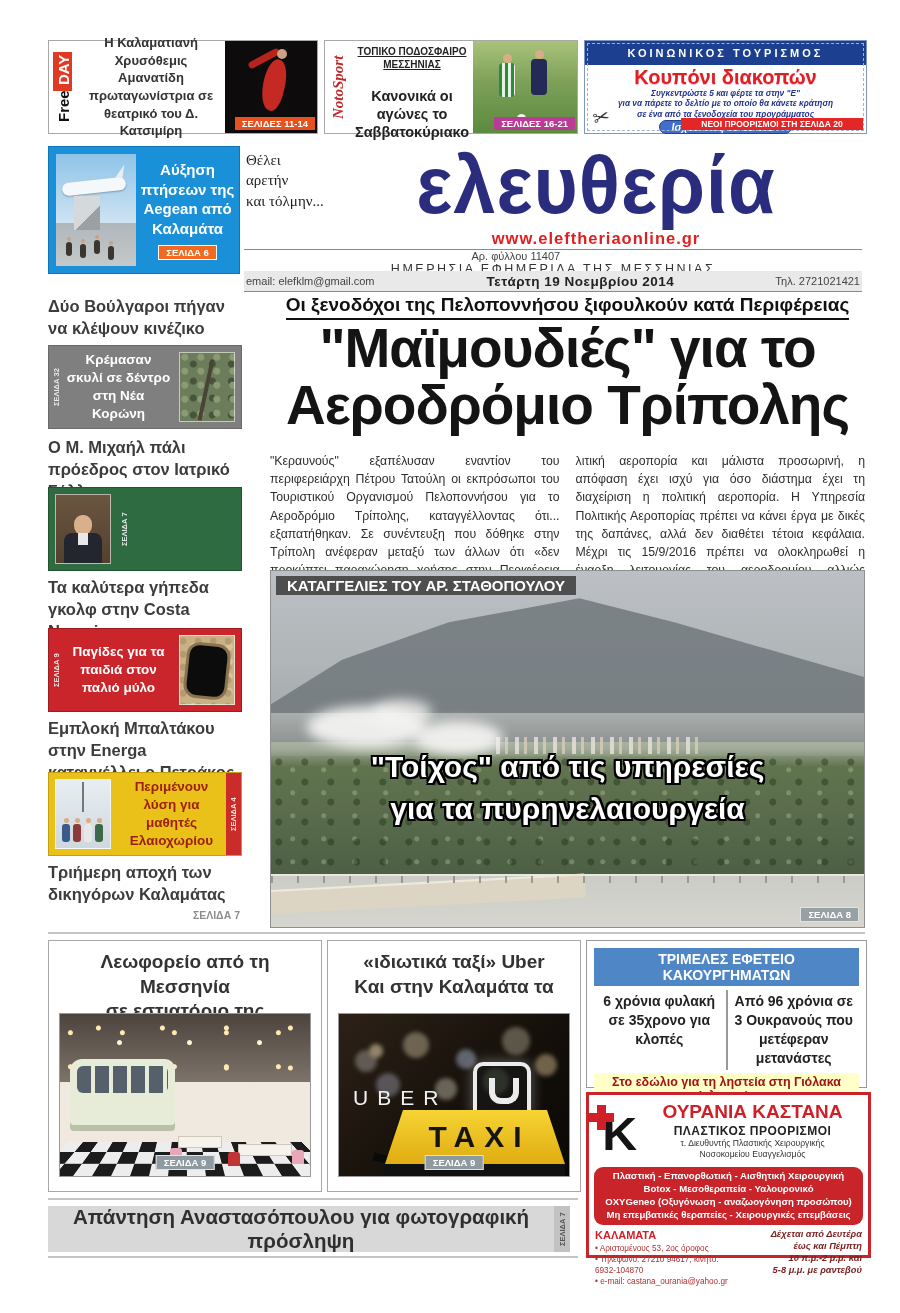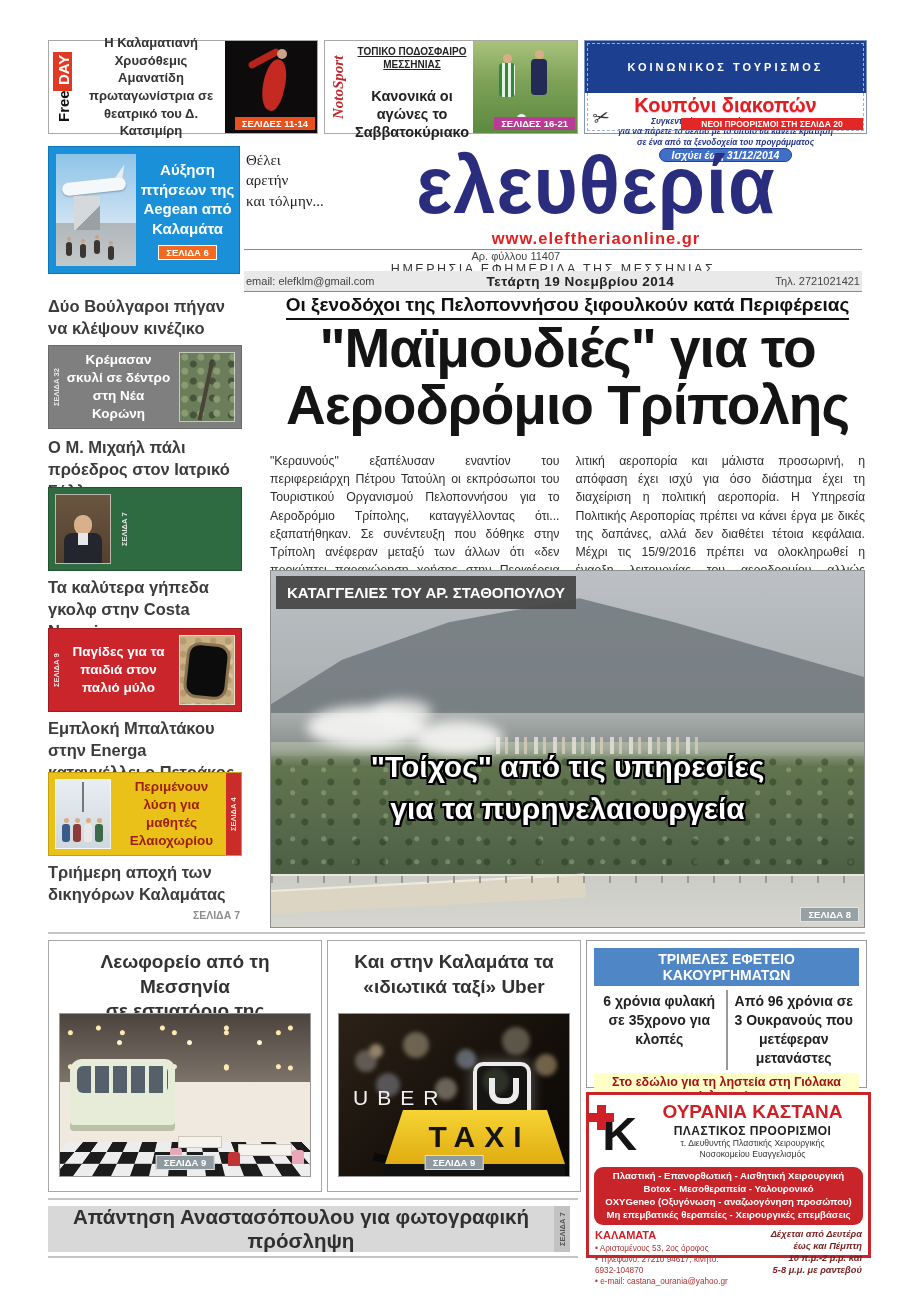--- a/index.html
+++ b/index.html
@@ -31,21 +31,21 @@
   .noto-headline{font-size:14.5px;font-weight:bold;color:#222;line-height:1.25;margin-top:16px;}
   .ph-soccer{width:104px;background:linear-gradient(180deg,#a9c27c 0%,#7da057 45%,#5c8a3f 100%);}
   .pl1{position:absolute;top:22px;left:26px;width:16px;height:34px;border-radius:4px;
        background:repeating-linear-gradient(90deg,#2f8a3c 0 3px,#e8f2e4 3px 6px);}
   .pl1:before,.pl2:before{content:"";position:absolute;top:-9px;left:4px;width:9px;height:9px;border-radius:50%;background:#d9ad85;}
   .pl2{position:absolute;top:18px;left:58px;width:16px;height:36px;border-radius:4px;background:#232a55;}
   .pl-ball{position:absolute;bottom:10px;left:44px;width:9px;height:9px;border-radius:50%;background:#f4f4f4;}
   .noto-badge{position:absolute;right:2px;bottom:3px;background:#bb3a96;}
 
   .coupon{flex-direction:column;border:1px solid #7f95c2;outline:1px dashed #9fb0d6;outline-offset:-4px;position:absolute;}
-  .coupon-header{background:#1d3f8f;color:#fff;font-weight:bold;font-size:11px;letter-spacing:3px;text-align:center;padding:20px 0;}
+  .coupon-header{background:#1d3f8f;color:#fff;font-weight:bold;font-size:11px;letter-spacing:3px;text-align:center;padding:6px 0;}
   .coupon-title{color:#e02020;font-weight:900;font-size:20px;text-align:center;line-height:1.05;margin-top:2px;text-shadow:0 1px 0 #fbd;}
   .coupon-line{color:#22348c;font-weight:bold;font-style:italic;font-size:8.3px;text-align:center;line-height:1.25;}
   .coupon-pill{margin:1px auto 0 auto;background:#3f6fc9;color:#fff;font-style:italic;font-weight:bold;font-size:10.5px;
                border-radius:9px;padding:0 12px;width:max-content;border:1px solid #23418f;}
   .coupon-footer{position:absolute;right:3px;bottom:3px;left:96px;background:#e32726;color:#fff;font-weight:bold;font-size:8.5px;text-align:center;padding:1px 2px;}
   .scissors{position:absolute;left:8px;bottom:4px;font-size:20px;color:#333;transform:rotate(-15deg);}
 
   
   .aegean{left:48px;top:146px;width:190px;height:126px;background:#1a90d9;display:flex;border:1px solid #1274b4;}
   .ph-plane{width:80px;margin:7px 0 7px 7px;background:linear-gradient(180deg,#8ec4e8 0%,#cfe3f2 62%,#b0b7ba 62%,#c4c9cb 100%);}
@@ -105,21 +105,21 @@
   .haze{position:absolute;top:40%;left:0;right:0;height:12%;background:linear-gradient(180deg,rgba(210,212,206,.55),rgba(190,195,185,.15));}
   .smoke{position:absolute;background:rgba(245,245,243,.92);border-radius:50%;filter:blur(6px);}
   .town{position:absolute;top:46.5%;left:38%;width:34%;height:5%;opacity:.8;
         background:repeating-linear-gradient(90deg,#e8e4da 0 4px,transparent 4px 9px,#d8cdb9 9px 12px,transparent 12px 19px);}
   .trees{position:absolute;top:52%;left:0;right:0;height:34%;
         background-image:radial-gradient(circle at 30% 30%,rgba(25,45,15,.4) 3px,transparent 4px),radial-gradient(circle at 70% 60%,rgba(215,225,185,.28) 2px,transparent 3px);
         background-size:26px 20px,31px 23px;}
   .bridge{position:absolute;bottom:6%;left:-2%;width:55%;height:22px;background:#ddd5c4;transform:rotate(-3deg);box-shadow:0 -2px 0 #efe9dc;}
   .rail{position:absolute;bottom:12.5%;left:0;right:0;height:7px;
         background:repeating-linear-gradient(90deg,#9a9a94 0 2px,transparent 2px 26px);border-top:2px solid #e8e8e2;}
-  .photo-label{position:absolute;top:5px;left:5px;background:rgba(72,72,72,.95);color:#fff;font-weight:bold;font-size:15px;padding:8px 11px;}
+  .photo-label{position:absolute;top:5px;left:5px;background:rgba(72,72,72,.95);color:#fff;font-weight:bold;font-size:15px;padding:1px 11px;}
   .overlay{position:absolute;top:175px;left:0;right:0;text-align:center;color:#fff;font-weight:900;font-size:30px;line-height:1.4;
      text-shadow:-2px 0 0 #000,2px 0 0 #000,0 -2px 0 #000,0 2px 0 #000,-2px -2px 0 #000,2px 2px 0 #000,-2px 2px 0 #000,2px -2px 0 #000;}
   .mp-badge{position:absolute;right:5px;bottom:5px;background:#97a1a3;border:1px solid #dfe3e3;}
 
   
   .hrline{background:#c4c4c4;height:2px;}
   .bbox{top:940px;height:250px;border:1px solid #a8a8a8;background:#fff;}
   .bbox h3{margin:9px 4px 6px 4px;text-align:center;font-size:19px;color:#333;line-height:1.3;font-weight:bold;}
   .bphoto{position:absolute;left:10px;right:10px;bottom:14px;top:72px;border:1px solid #999;overflow:hidden;}
   .bbadge{position:absolute;bottom:6px;left:50%;transform:translateX(-50%);background:#8e9aa0;border:1px solid #dfe3e3;}
@@ -366,22 +366,22 @@
       <div class="diner-table" style="bottom:20px;left:178px;width:52px;height:10px;"></div>
       <div class="diner-chair" style="bottom:14px;left:110px;"></div>
       <div class="diner-chair red" style="bottom:10px;left:168px;"></div>
       <div class="diner-chair" style="bottom:12px;left:232px;"></div>
       <span class="badge bbadge">ΣΕΛΙΔΑ 9</span>
     </div>
   </div>
 
   <div class="abs bbox" style="left:327px;width:252px;">
     <h3>
+      <div>«ιδιωτικά ταξί» Uber</div>
       <div>Και στην Καλαμάτα τα</div>
-      <div>«ιδιωτικά ταξί» Uber</div>
     </h3>
     <div class="bphoto ph-uber">
       <div class="bokeh"></div>
       <span class="uber-word">UBER</span>
       <div class="uber-logo">
           <div class="uber-u"></div>
         </div>
       <div class="taxi-arm"></div>
       <div class="taxi">
           <span>TAXI</span>

